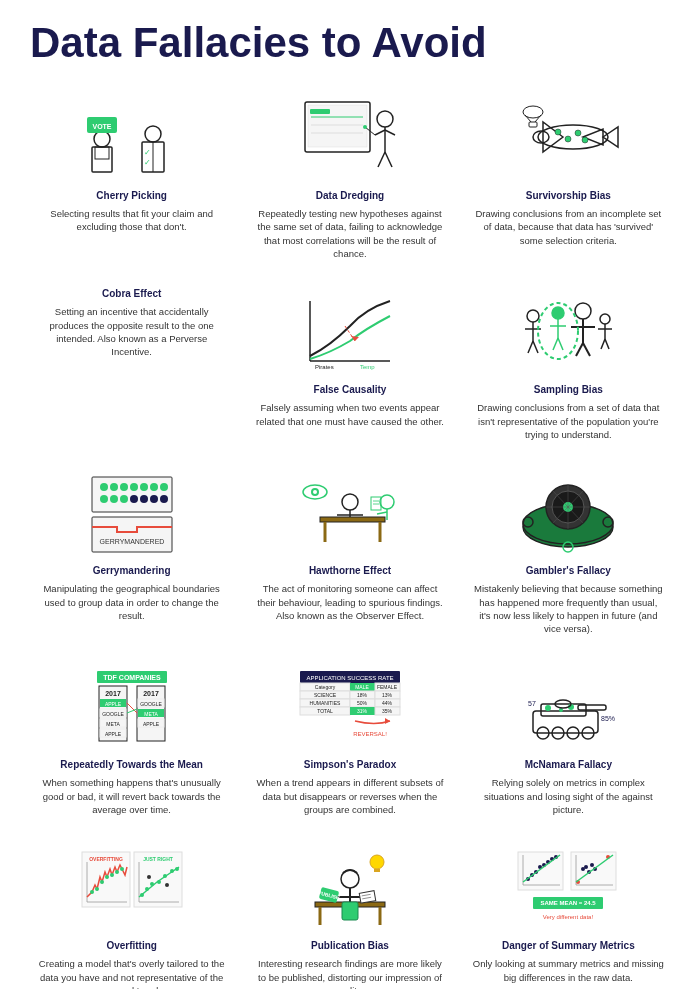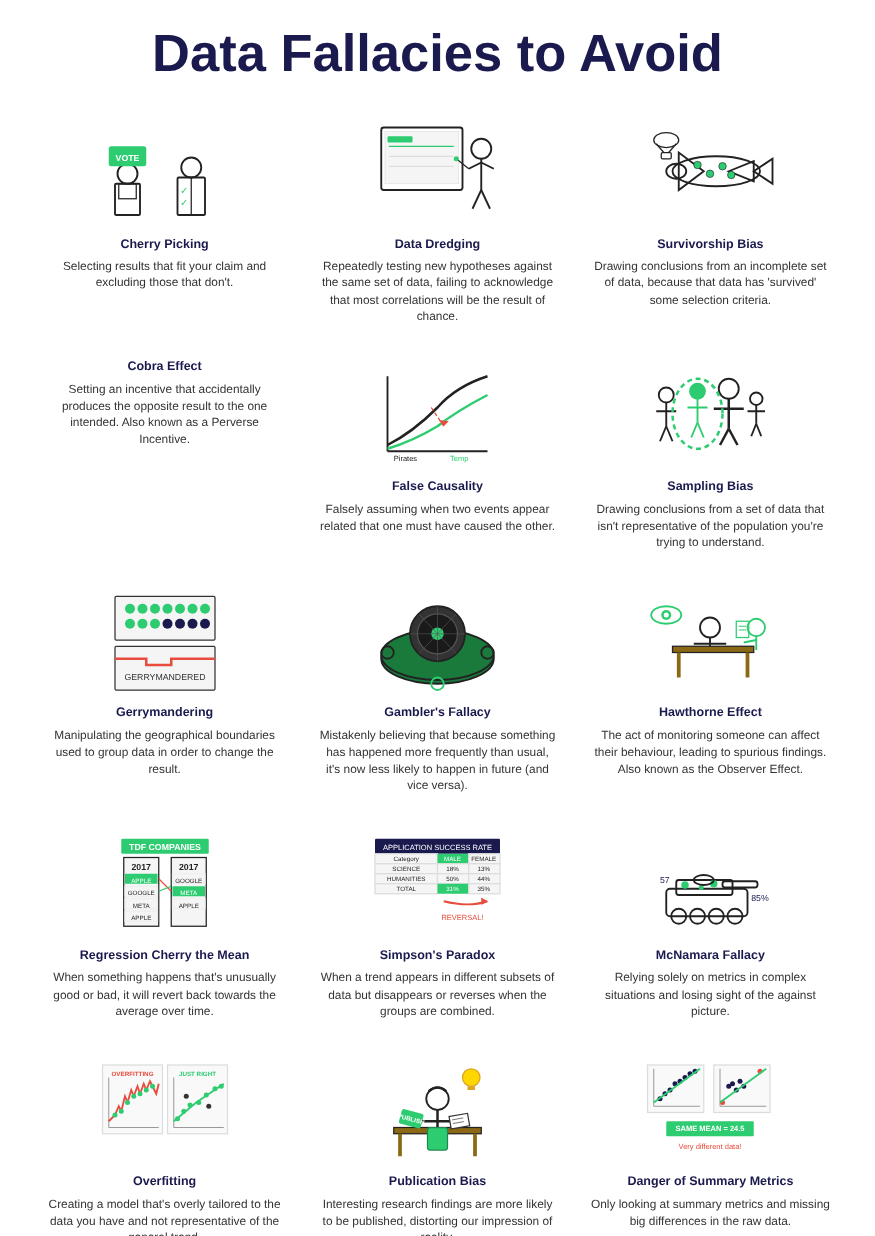--- a/index.html
+++ b/index.html
@@ -9,21 +9,21 @@
       background: #ffffff;
       font-family: 'Arial', sans-serif;
       color: #1a1a2e;
     }
     .page {
       width: 700px;
       padding: 20px 30px 30px;
       background: #fff;
     }
     .main-title {
-      text-align: center;
+      text-align: left;
       font-size: 42px;
       font-weight: 900;
       color: #1a1a4e;
       margin-bottom: 20px;
       line-height: 1.1;
     }
     .grid {
       display: grid;
       grid-template-columns: 1fr 1fr 1fr;
       gap: 10px 15px;
@@ -236,68 +236,68 @@
         </svg>
       </div>
       <div class="card-title">Gerrymandering</div>
       <div class="card-desc">Manipulating the geographical boundaries used to group data in order to change the result.</div>
     </div>
 
     <div class="card">
       <div class="card-illustration">
         <svg width="110" height="85" viewBox="0 0 110 85">
 
+          <rect x="25" y="45" width="65" height="5" fill="#8B6914" stroke="#222" stroke-width="1"></rect>
+          <line x1="30" y1="50" x2="30" y2="70" stroke="#8B6914" stroke-width="3"></line>
+          <line x1="85" y1="50" x2="85" y2="70" stroke="#8B6914" stroke-width="3"></line>
+
+          <circle cx="55" cy="30" r="8" fill="none" stroke="#222" stroke-width="1.5"></circle>
+          <line x1="55" y1="38" x2="55" y2="45" stroke="#222" stroke-width="1.5"></line>
+          <line x1="42" y1="43" x2="68" y2="43" stroke="#222" stroke-width="1.5"></line>
+
+          <circle cx="92" cy="30" r="7" fill="none" stroke="#2ecc71" stroke-width="1.5"></circle>
+          <line x1="92" y1="37" x2="92" y2="48" stroke="#2ecc71" stroke-width="1.5"></line>
+          <line x1="82" y1="42" x2="92" y2="40" stroke="#2ecc71" stroke-width="1.5"></line>
+
+          <rect x="76" y="25" width="10" height="13" fill="none" stroke="#2ecc71" stroke-width="1"></rect>
+          <line x1="78" y1="29" x2="84" y2="29" stroke="#2ecc71" stroke-width="0.8"></line>
+          <line x1="78" y1="32" x2="84" y2="32" stroke="#2ecc71" stroke-width="0.8"></line>
+
+          <ellipse cx="20" cy="20" rx="12" ry="7" fill="none" stroke="#2ecc71" stroke-width="1.5"></ellipse>
+          <circle cx="20" cy="20" r="4" fill="#2ecc71"></circle>
+          <circle cx="20" cy="20" r="2" fill="#fff"></circle>
+        </svg>
+      </div>
+      <div class="card-title">Hawthorne Effect</div>
+      <div class="card-desc">The act of monitoring someone can affect their behaviour, leading to spurious findings. Also known as the Observer Effect.</div>
+    </div>
+
+    <div class="card">
+      <div class="card-illustration">
+        <svg width="110" height="85" viewBox="0 0 110 85">
+
           <ellipse cx="55" cy="55" rx="45" ry="20" fill="#1a7a3c" stroke="#222" stroke-width="1.5"></ellipse>
           <ellipse cx="55" cy="52" rx="45" ry="20" fill="#1a7a3c" stroke="#222" stroke-width="1.5"></ellipse>
 
           <circle cx="55" cy="35" r="22" fill="#333" stroke="#222" stroke-width="1.5"></circle>
           <circle cx="55" cy="35" r="16" fill="#1a1a1a" stroke="#555" stroke-width="1"></circle>
           <circle cx="55" cy="35" r="5" fill="#2ecc71"></circle>
 
           <line x1="55" y1="13" x2="55" y2="57" stroke="#555" stroke-width="0.5"></line>
           <line x1="33" y1="35" x2="77" y2="35" stroke="#555" stroke-width="0.5"></line>
           <line x1="40" y1="19" x2="70" y2="51" stroke="#555" stroke-width="0.5"></line>
           <line x1="70" y1="19" x2="40" y2="51" stroke="#555" stroke-width="0.5"></line>
 
           <circle cx="15" cy="50" r="5" fill="none" stroke="#222" stroke-width="1.5"></circle>
           <circle cx="95" cy="50" r="5" fill="none" stroke="#222" stroke-width="1.5"></circle>
           <circle cx="55" cy="75" r="5" fill="none" stroke="#2ecc71" stroke-width="1.5"></circle>
         </svg>
       </div>
       <div class="card-title">Gambler's Fallacy</div>
       <div class="card-desc">Mistakenly believing that because something has happened more frequently than usual, it's now less likely to happen in future (and vice versa).</div>
-    </div>
-
-    <div class="card">
-      <div class="card-illustration">
-        <svg width="110" height="85" viewBox="0 0 110 85">
-
-          <rect x="25" y="45" width="65" height="5" fill="#8B6914" stroke="#222" stroke-width="1"></rect>
-          <line x1="30" y1="50" x2="30" y2="70" stroke="#8B6914" stroke-width="3"></line>
-          <line x1="85" y1="50" x2="85" y2="70" stroke="#8B6914" stroke-width="3"></line>
-
-          <circle cx="55" cy="30" r="8" fill="none" stroke="#222" stroke-width="1.5"></circle>
-          <line x1="55" y1="38" x2="55" y2="45" stroke="#222" stroke-width="1.5"></line>
-          <line x1="42" y1="43" x2="68" y2="43" stroke="#222" stroke-width="1.5"></line>
-
-          <circle cx="92" cy="30" r="7" fill="none" stroke="#2ecc71" stroke-width="1.5"></circle>
-          <line x1="92" y1="37" x2="92" y2="48" stroke="#2ecc71" stroke-width="1.5"></line>
-          <line x1="82" y1="42" x2="92" y2="40" stroke="#2ecc71" stroke-width="1.5"></line>
-
-          <rect x="76" y="25" width="10" height="13" fill="none" stroke="#2ecc71" stroke-width="1"></rect>
-          <line x1="78" y1="29" x2="84" y2="29" stroke="#2ecc71" stroke-width="0.8"></line>
-          <line x1="78" y1="32" x2="84" y2="32" stroke="#2ecc71" stroke-width="0.8"></line>
-
-          <ellipse cx="20" cy="20" rx="12" ry="7" fill="none" stroke="#2ecc71" stroke-width="1.5"></ellipse>
-          <circle cx="20" cy="20" r="4" fill="#2ecc71"></circle>
-          <circle cx="20" cy="20" r="2" fill="#fff"></circle>
-        </svg>
-      </div>
-      <div class="card-title">Hawthorne Effect</div>
-      <div class="card-desc">The act of monitoring someone can affect their behaviour, leading to spurious findings. Also known as the Observer Effect.</div>
     </div>
 
     <div class="card">
       <div class="card-illustration">
         <svg width="110" height="85" viewBox="0 0 110 85">
 
           <rect x="20" y="5" width="70" height="12" fill="#2ecc71" rx="1"></rect>
           <text x="55" y="14" text-anchor="middle" font-size="7" font-weight="bold" fill="white">TDF COMPANIES</text>
 
           <rect x="22" y="20" width="28" height="55" fill="#f5f5f5" stroke="#222" stroke-width="1"></rect>
@@ -319,21 +319,21 @@
           <text x="74" y="40" text-anchor="middle" font-size="5" fill="#222">GOOGLE</text>
           <rect x="61" y="43" width="26" height="8" fill="#2ecc71" rx="0"></rect>
           <text x="74" y="50" text-anchor="middle" font-size="5" fill="white">META</text>
           <rect x="61" y="53" width="26" height="8" fill="#f5f5f5" stroke="#eee"></rect>
           <text x="74" y="60" text-anchor="middle" font-size="5" fill="#222">APPLE</text>
 
           <line x1="50" y1="37" x2="60" y2="47" stroke="#e74c3c" stroke-width="1"></line>
           <line x1="50" y1="47" x2="60" y2="43" stroke="#2ecc71" stroke-width="1"></line>
         </svg>
       </div>
-      <div class="card-title">Regression Cherry the Mean</div>
+      <div class="card-title">Repeatedly Towards the Mean</div>
       <div class="card-desc">When something happens that's unusually good or bad, it will revert back towards the average over time.</div>
     </div>
 
     <div class="card">
       <div class="card-illustration">
         <svg width="110" height="85" viewBox="0 0 110 85">
 
           <rect x="5" y="5" width="100" height="12" fill="#1a1a4e" rx="1"></rect>
           <text x="55" y="14" text-anchor="middle" font-size="6" fill="white">APPLICATION SUCCESS RATE</text>
 

